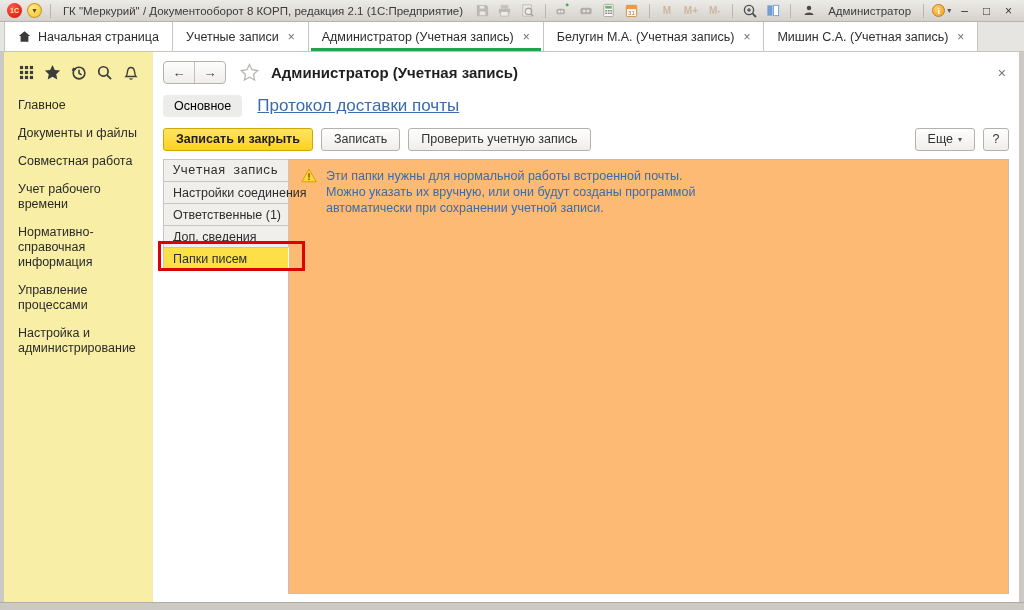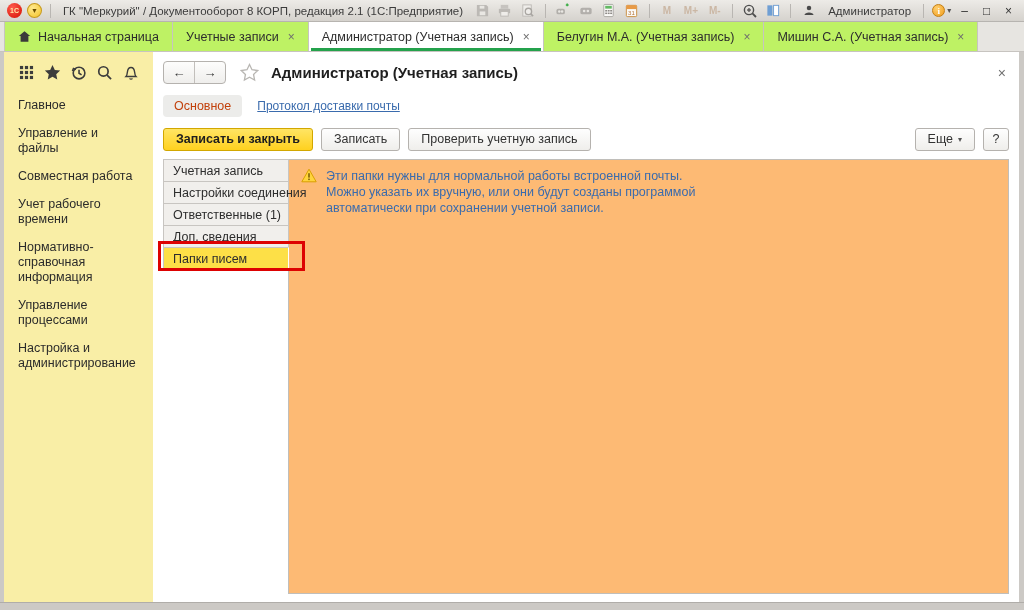--- a/index.html
+++ b/index.html
@@ -16,21 +16,21 @@
   .tb-ico{width:18px;height:16px;display:flex;align-items:center;justify-content:center;}
   .tb-mem{font-size:10px;font-weight:bold;color:#cbb7a4;width:19px;text-align:center;}
   .tb-user{display:flex;align-items:center;gap:13px;font-size:11.5px;color:#3b3b3b;margin:0 4px;}
   .info-btn{display:flex;align-items:center;gap:2px;}
   .info-circle{width:13px;height:13px;border-radius:50%;background:radial-gradient(circle at 35% 30%,#ffcf6e,#f09d1d);border:1px solid #c57f12;box-sizing:border-box;color:#fff;font-size:9px;font-weight:bold;font-family:"Liberation Serif",serif;display:flex;align-items:center;justify-content:center;}
   .caret{font-size:8px;color:#555;}
   .win-btn{font-size:12px;color:#333;width:17px;text-align:center;line-height:16px;}
 
   
   .tabbar{height:30px;flex:0 0 30px;background:#e7e5e1;display:flex;align-items:stretch;border-bottom:1px solid #c7c4c0;box-sizing:border-box;}
-  .tab{display:flex;align-items:center;gap:7px;padding:0 13px;font-size:12.5px;color:#2d2d2d;background:#bef264;border-right:1px solid #c7c4c0;position:relative;white-space:nowrap;cursor:default;}
+  .tab{display:flex;align-items:center;gap:7px;padding:0 13px;font-size:12.5px;color:#2d2d2d;background:#ffffff;border-right:1px solid #c7c4c0;position:relative;white-space:nowrap;cursor:default;}
   .tab:first-child{border-left:1px solid #c7c4c0;margin-left:4px;}
   .tab .tclose{color:#6e6e6e;font-size:12px;margin-left:2px;}
   .tab.active{background:#ffffff;}
   .tab.active::after{content:"";position:absolute;left:2px;right:2px;bottom:0;height:3px;background:#24a24c;}
 
   
   .body-row{flex:1;display:flex;border-left:4px solid #ccc9c5;border-right:5px solid #ccc9c5;box-sizing:border-box;min-height:0;}
   .sidebar{width:149px;flex:0 0 149px;background:#f9eea6;display:flex;flex-direction:column;}
   .side-icons{display:flex;justify-content:space-between;padding:11px 13px 6px 13px;}
   .side-icons .si{width:19px;height:19px;display:flex;align-items:center;justify-content:center;}
@@ -41,34 +41,34 @@
   .main{flex:1;background:#ffffff;padding:0 10px;box-sizing:border-box;position:relative;min-width:0;}
   .form-header{display:flex;align-items:center;margin-top:9px;height:23px;}
   .nav-group{display:flex;border:1px solid #b5b2ae;border-radius:4px;overflow:hidden;background:linear-gradient(#fdfdfc,#efeeec);}
   .nav-btn{width:30px;height:21px;display:flex;align-items:center;justify-content:center;font-size:13px;color:#3a3a3a;cursor:default;}
   .nav-btn + .nav-btn{border-left:1px solid #c2bfbb;}
   .fav-star{margin-left:14px;display:flex;align-items:center;}
   .form-title{font-size:15px;font-weight:bold;color:#1f1f1f;margin-left:12px;white-space:nowrap;}
   .form-close{margin-left:auto;color:#707070;font-size:14px;padding:0 3px;cursor:default;}
 
   .ribbon{display:flex;align-items:center;gap:15px;margin-top:10px;height:23px;}
-  .chip{background:#ececea;border-radius:4px;padding:4px 11px;font-size:12.5px;color:#c2410c;}
-  .mail-link{color:#3a6bad;text-decoration:underline;font-size:12px;cursor:pointer;}
+  .chip{background:#ececea;border-radius:4px;padding:4px 11px;font-size:12.5px;color:#000000;}
+  .mail-link{color:#3a6bad;text-decoration:underline;font-size:17px;cursor:pointer;}
 
   .cmdbar{display:flex;align-items:center;gap:8px;margin-top:10px;height:24px;}
   .btn{border:1px solid #b5b2ae;border-radius:3px;background:linear-gradient(#fefefe,#efeeeb);padding:0 12px;font-size:12.5px;color:#333;height:23px;display:flex;align-items:center;box-sizing:border-box;cursor:default;white-space:nowrap;}
   .btn-primary{background:linear-gradient(#ffe564,#ffd11f);border-color:#d2a700;font-weight:bold;color:#1e1e1e;}
   .cmd-spacer{flex:1;}
   .btn-more{gap:5px;}
   .btn-help{width:26px;justify-content:center;padding:0;}
 
   .form-body{display:flex;margin-top:8px;height:435px;position:relative;}
   .side-tabs{width:126px;flex:0 0 126px;z-index:2;}
   .side-tab{border:1px solid #c8c5c1;background:#f1efec;padding:4px 9px 0 9px;font-size:12.5px;color:#2d2d2d;height:23px;box-sizing:border-box;margin-top:-1px;cursor:default;white-space:nowrap;}
-  .side-tab:first-child{margin-top:0;}
+  .side-tab:first-child{margin-top:0;font-family:Liberation Mono, monospace;}
   .side-tab.active{background:#fde047;border-right-color:#ffffff;position:relative;z-index:3;}
   .panel{flex:1;border:1px solid #c0beba;background:#fdba74;margin-left:-1px;box-sizing:border-box;}
   .warning{display:flex;gap:9px;padding:8px 12px;align-items:flex-start;}
   .warn-text{font-size:12.5px;line-height:16px;color:#3a6bad;}
   .warn-text span{display:block;}
   .red-box{position:absolute;left:-5px;top:82px;width:147px;height:30px;border:3px solid #dd0202;box-sizing:border-box;z-index:5;pointer-events:none;}
 
   .bottom-frame{height:8px;flex:0 0 8px;background:#ccc9c5;border-top:1px solid #b0ada9;box-sizing:border-box;}
 </style>
 </head>
@@ -240,21 +240,21 @@
         </span>
         <span class="si">
           <svg width="16" height="16" viewBox="0 0 16 16" fill="none" stroke="#3c3c3c" stroke-width="1.4">
               <path d="M3 11.5c1-1 1.2-2.5 1.4-4.5C4.7 4 6 2.5 8 2.5s3.3 1.5 3.6 4.5c.2 2 .4 3.5 1.4 4.5z"></path>
               <path d="M6.6 13.4a1.6 1.6 0 0 0 2.8 0" stroke-width="1.2"></path>
             </svg>
         </span>
       </div>
       <div class="side-menu">
         <div class="menu-item">Главное</div>
-        <div class="menu-item">Управление и файлы</div>
+        <div class="menu-item">Документы и файлы</div>
         <div class="menu-item">Совместная работа</div>
         <div class="menu-item">Учет рабочего времени</div>
         <div class="menu-item">Нормативно-справочная информация</div>
         <div class="menu-item">Управление процессами</div>
         <div class="menu-item">Настройка и администрирование</div>
       </div>
     </div>
 
     <div class="main">
       <div class="form-header">

